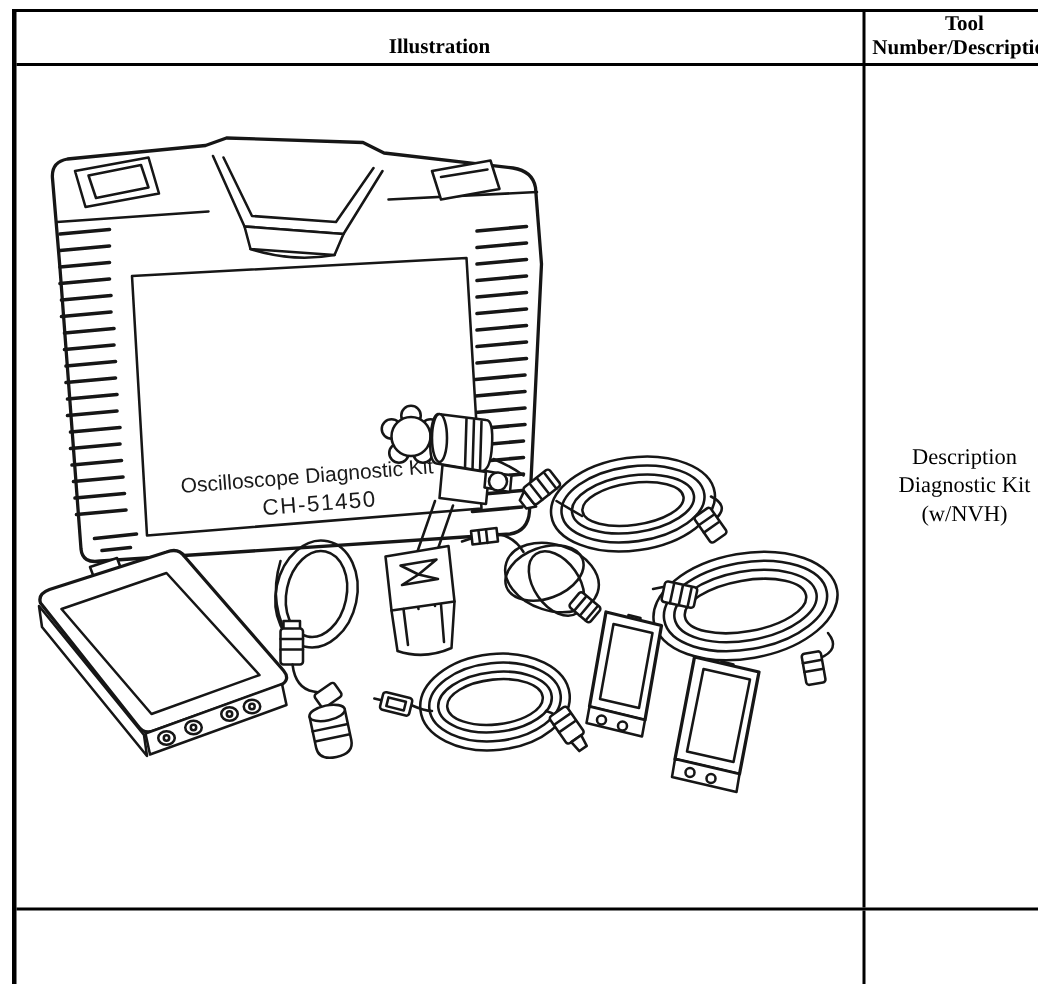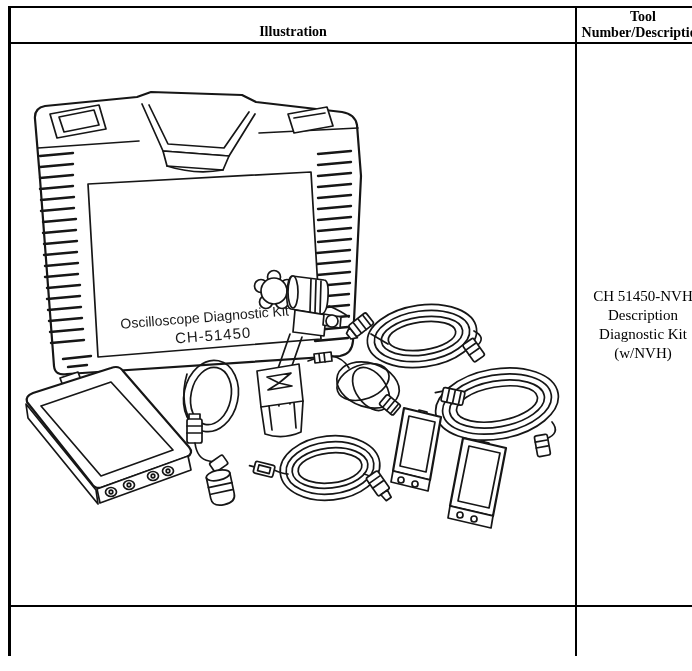--- a/index.html
+++ b/index.html
@@ -237,21 +237,20 @@
             <path class="lnw heavy" d="M452,394 L495,404 L482,472 L439,462 Z"></path>
             <path class="ln" d="M458,402 L489,409 L478,464 L447,457 Z"></path>
             <path class="lnw" d="M439,462 L482,472 L480,484 L437,474 Z"></path>
             <circle class="lnw" cx="449" cy="471" r="3"></circle>
             <circle class="lnw" cx="463" cy="475" r="3"></circle>
           </g>
         </svg>
 
       </div>
       <div class="cell col-tool">
-        <div>CH 51450-NVH</div>
         <div>Description</div>
         <div>Diagnostic Kit</div>
         <div>(w/NVH)</div>
       </div>
     </div>
 
     <div class="t-row row-empty">
       <div class="cell col-illustration"></div>
       <div class="cell col-tool"></div>
     </div>

